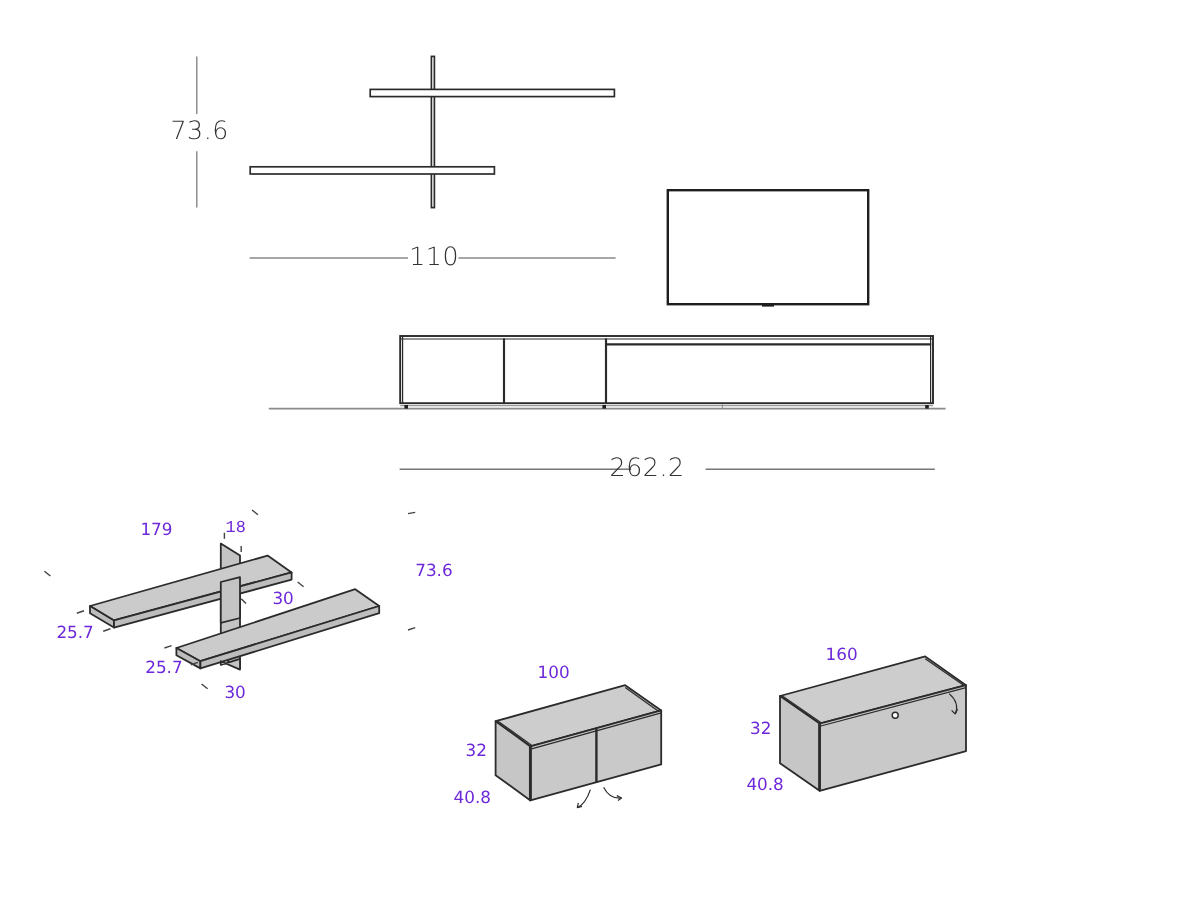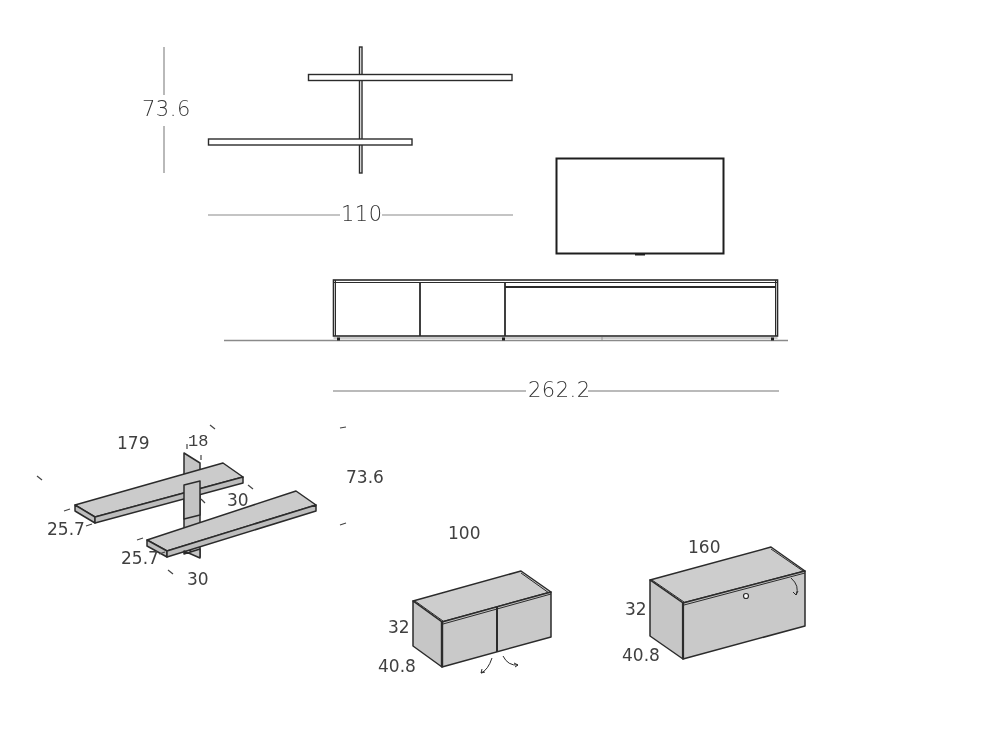--- a/index.html
+++ b/index.html
@@ -1,20 +1,20 @@
 <!DOCTYPE html>
 <html><head>
   <meta charset="utf-8">
   <style>
     html, body { margin: 0; padding: 0; background: #ffffff; }
     body { width: 1000px; height: 750px; position: relative; overflow: hidden; font-family: "DejaVu Sans", sans-serif; }
     svg { position: absolute; left: 0; top: 0; }
     .lbl { position: absolute; color: #3a3a3a; white-space: nowrap; line-height: 1; }
     .big { font-size: 21px; font-weight: 300; color: #333; letter-spacing: 0.5px; }
-    .small { font-size: 17px; color: #404040; }
+    .small { font-size: 14px; color: #6d28d9; }
     .bgw { background: #fff; padding: 0 2px; }
   </style>
 </head>
 <body>
 
 <svg width="1000" height="750" viewBox="0 0 1000 750">
 
   <g>
     <line x1="164" y1="47" x2="164" y2="95" stroke="#8a8a8a" stroke-width="1.2"></line>
     <line x1="164" y1="126" x2="164" y2="173" stroke="#8a8a8a" stroke-width="1.2"></line>
@@ -119,29 +119,29 @@
     <line x1="771" y1="549" x2="803" y2="571" stroke-width="1"></line>
     <circle cx="746" cy="596" r="2.5" fill="#fff" stroke-width="1.2"></circle>
 
     <path d="M791,578 Q800,586 796,595" fill="none" stroke-width="1"></path>
     <path d="M796,595 l-3,-3 M796,595 l2,-4" fill="none" stroke-width="1"></path>
   </g>
 </svg>
 
 <div class="lbl big bgw" style="left:140px;top:99px;">73.6</div>
 <div class="lbl big" style="left:341px;top:204px;">110</div>
-<div class="lbl big" style="left:528px;top:380px;">262.2</div>
+<div class="lbl big" style="left:508px;top:380px;">262.2</div>
 
 <div class="lbl small" style="left:117px;top:435px;">179</div>
 <div class="lbl small" style="left:188px;top:433px;font-family:Liberation Mono, monospace;">18</div>
 <div class="lbl small" style="left:346px;top:469px;">73.6</div>
 <div class="lbl small" style="left:227px;top:492px;">30</div>
 <div class="lbl small" style="left:47px;top:521px;">25.7</div>
 <div class="lbl small" style="left:121px;top:550px;">25.7</div>
 <div class="lbl small" style="left:187px;top:571px;">30</div>
 
-<div class="lbl small" style="left:448px;top:525px;">100</div>
+<div class="lbl small" style="left:448px;top:554px;">100</div>
 <div class="lbl small" style="left:388px;top:619px;">32</div>
 <div class="lbl small" style="left:378px;top:658px;">40.8</div>
 
 <div class="lbl small" style="left:688px;top:539px;">160</div>
 <div class="lbl small" style="left:625px;top:601px;">32</div>
 <div class="lbl small" style="left:622px;top:647px;">40.8</div>
 
 </body></html>

